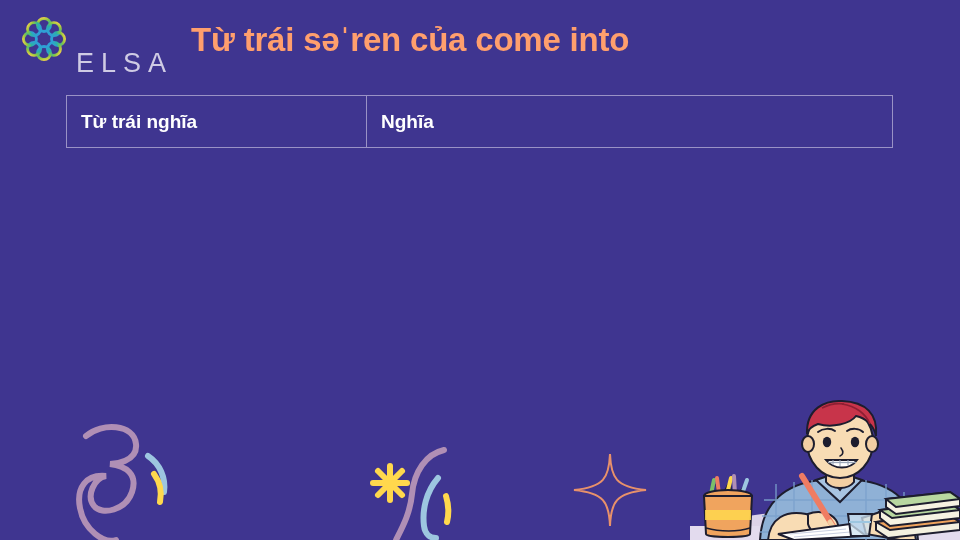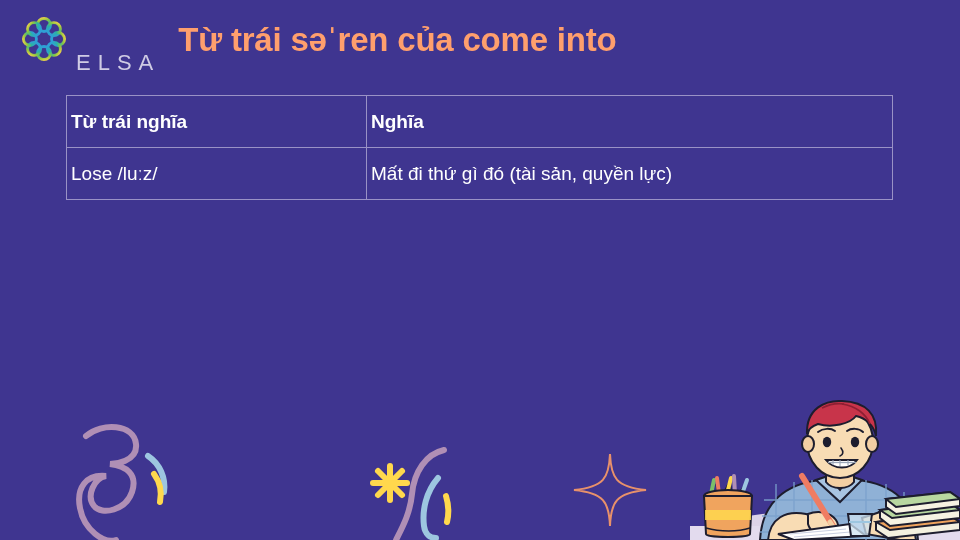--- a/index.html
+++ b/index.html
@@ -15,41 +15,41 @@
   }
 
   
   #header {
     position:absolute; left:18px; top:10px;
     display:flex; align-items:center; gap:0px;
     height:58px;
   }
   #logo-mark { width:52px; height:52px; flex:0 0 52px; }
   #logo-word {
-    font-size:22px; letter-spacing:7px; color:#cfcbe4;
+    font-size:27px; letter-spacing:7px; color:#cfcbe4;
     font-weight:400; margin-left:6px; margin-right:18px;
     font-family:"Liberation Sans", sans-serif;
     margin-top:48px;
   }
   #slide-title {
     font-size:33px; font-weight:bold; color:#ff9f6d;
     white-space:nowrap; letter-spacing:-0.2px;
     line-height:1;
   }
 
   
   #vocab-table {
     position:absolute; left:66px; top:95px;
     width:826px;
     border-collapse:collapse;
     table-layout:fixed;
   }
   #vocab-table td, #vocab-table th {
     border:1px solid #9a92c6;
-    padding:0 4px;
+    padding:0 14px;
     height:52px;
     color:#ffffff;
     text-align:left;
     vertical-align:middle;
     font-size:19px;
     font-weight:400;
     white-space:nowrap;
     overflow:hidden;
   }
   #vocab-table th { font-weight:bold; font-size:19px; }
@@ -123,24 +123,20 @@
         <col class="c1">
         <col class="c2">
       </colgroup>
     <thead>
       <tr>
         <th>Từ trái nghĩa</th>
         <th>Nghĩa</th>
       </tr>
     </thead>
     <tbody>
-      <tr>
-        <td>Lose /luːz/</td>
-        <td>Mất đi thứ gì đó (tài sản, quyền lực)</td>
-      </tr>
     </tbody>
   </table>
 
   <div class="deco" id="deco-squiggle-left">
     <svg viewBox="0 0 220 128" width="220" height="128" aria-hidden="true">
       <g fill="none" stroke-linecap="round">
         <path d="M14 24 C30 10, 62 12, 64 32 C66 50, 42 52, 38 52 C54 54, 66 62, 60 80
                  C54 98, 30 104, 22 94 C14 84, 22 66, 34 64 C14 62, 4 76, 8 96
                  C12 118, 32 132, 44 128" stroke="#b08fb5" stroke-width="6"></path>
         <path d="M76 44 C88 52, 94 66, 92 80" stroke="#9dc6e0" stroke-width="6"></path>

